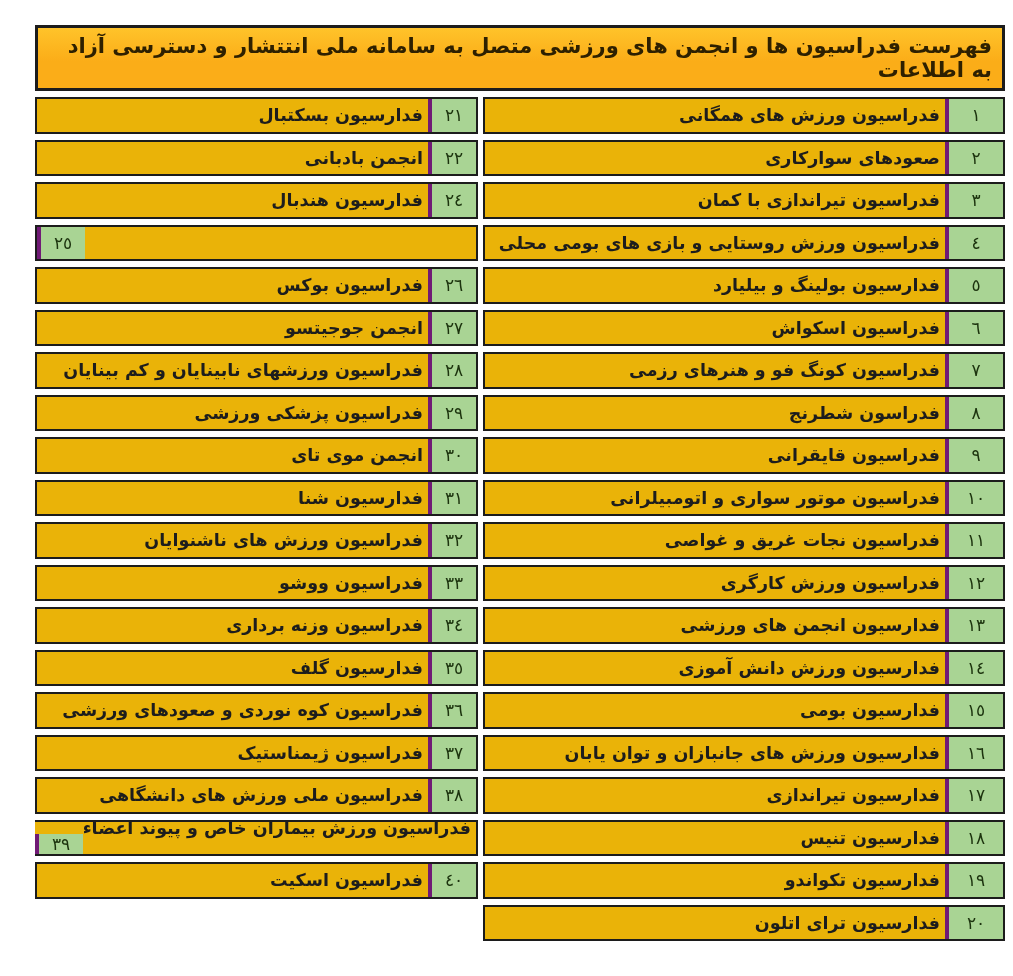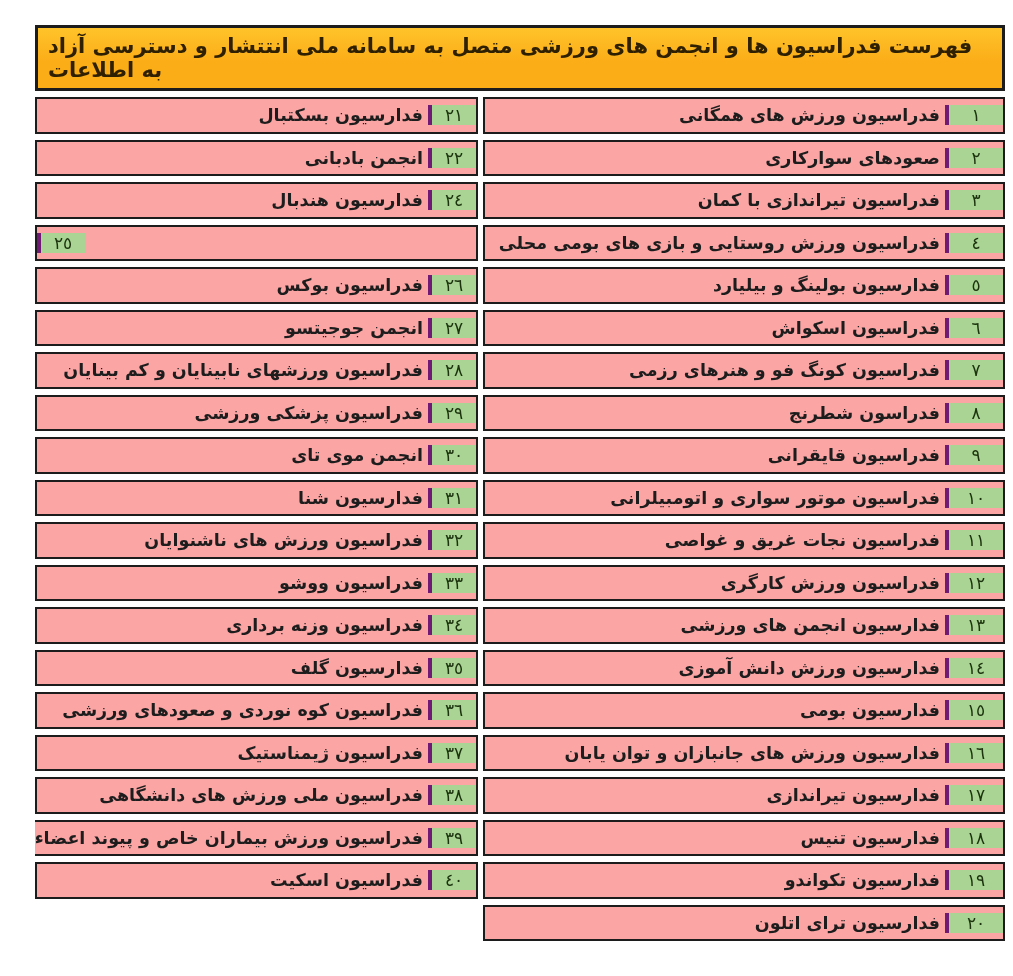--- a/index.html
+++ b/index.html
@@ -14,36 +14,35 @@
 
   .title-box {
     box-sizing:border-box;
     height:66px;
     background:linear-gradient(180deg,#ffc32a 0%, var(--header-bg,#fbad18) 55%);
     border:3px solid #1c1c1c;
     display:flex; align-items:center; justify-content:center;
   }
   .title-box .t {
     font-size:21px; font-weight:bold; color:#2e2000;
-    direction:rtl; text-align:left; padding:0 10px;
+    direction:rtl; text-align:right; padding:0 10px;
   }
 
   .cols { display:flex; gap:5px; margin-top:6px; align-items:flex-start; }
   .half { display:flex; flex-direction:column; }
   .half.left  { width:443px; }
   .half.right { width:522px; }
 
   .row {
     box-sizing:border-box;
     display:flex;
     height:36.5px;
     margin-bottom:6px;
     border:2px solid #1c1c1c;
-    background:#fca5a5;
-    align-items:center;
+    background:#eab308;
   }
   .name {
     flex:1; min-width:0;
     display:flex; align-items:center; justify-content:flex-end;
     padding:0 5px;
     overflow:visible;
   }
   .name span {
     direction:rtl;
     white-space:nowrap;
@@ -56,21 +55,21 @@
     border-left:4px solid #701a75;
     background:var(--num-bg,#a9d494);
     display:flex; align-items:center; justify-content:center;
     font-weight:normal; font-size:17px; color:#1c330e;
     direction:rtl;
   }
   .half.right .num { width:58px; }
   .half.left  .num { width:48px; }
 
   
-  .row.overflow { border-left:none; overflow:visible; }
+  .row.overflow { border-left:none; overflow:visible;flex-direction:column; }
   .row.overflow .name { position:relative; }
   .row.overflow .name span { position:absolute; right:5px; top:50%; transform:translateY(-50%); }
 </style>
 </head>
 <body>
 
 <div class="sheet">
 
   <div class="title-box">
     <div class="t">فهرست فدراسیون ها و انجمن های ورزشی متصل به سامانه ملی انتتشار و دسترسی آزاد به اطلاعات</div>

